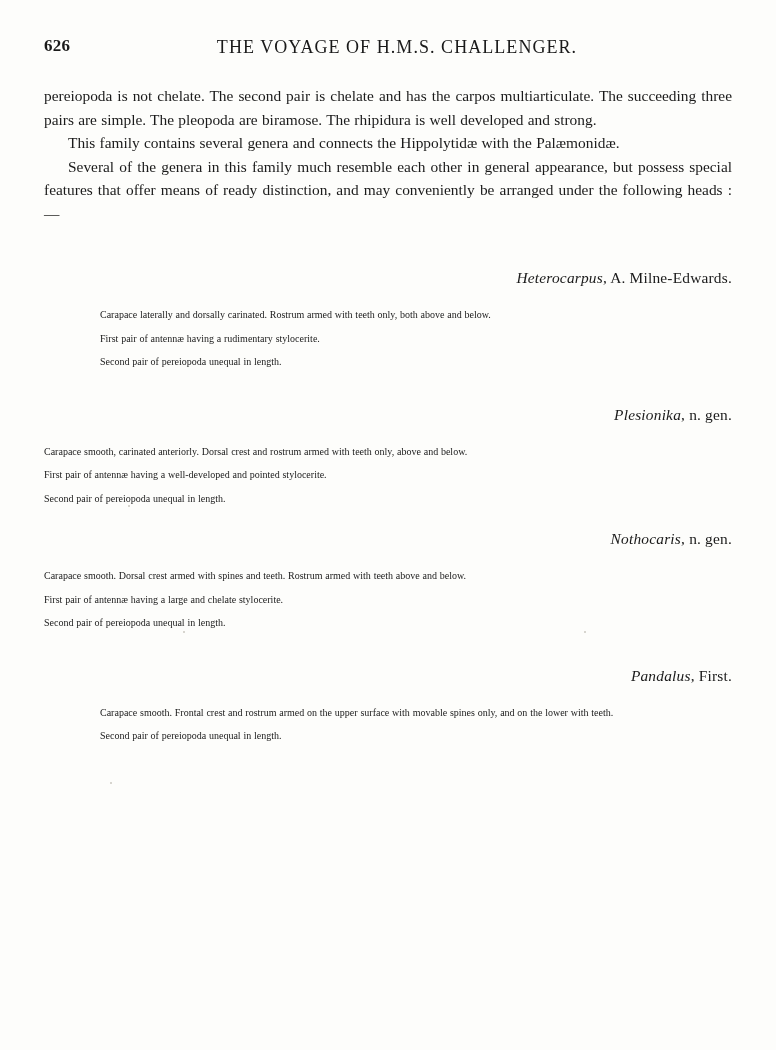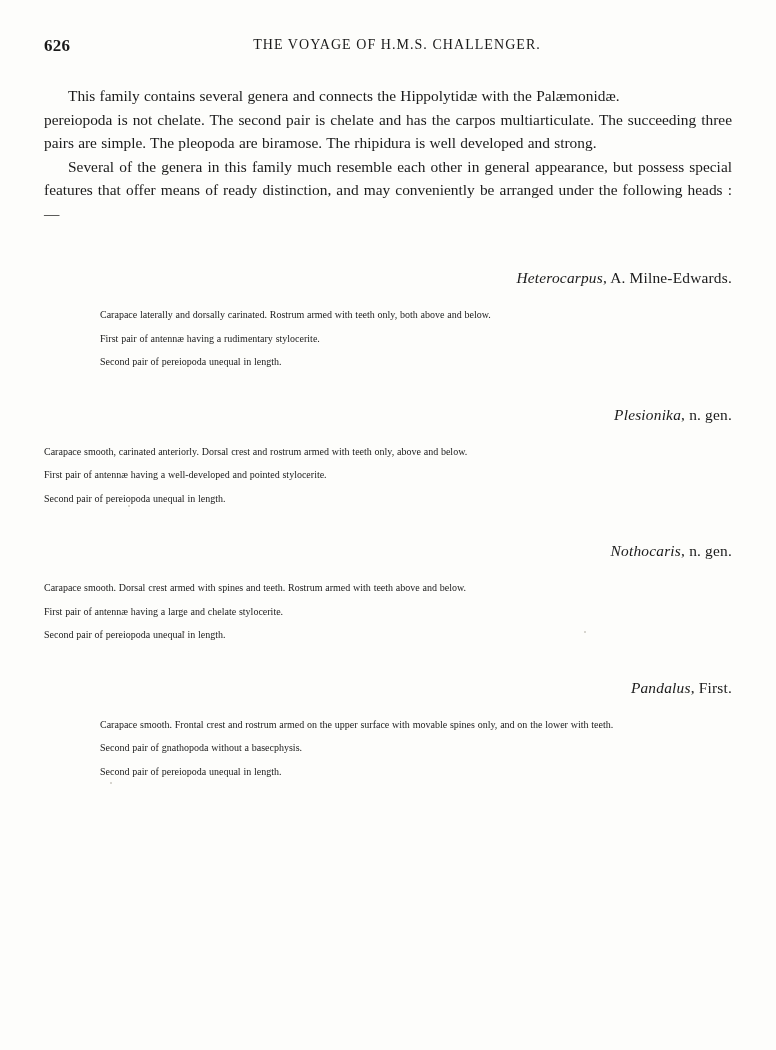--- a/index.html
+++ b/index.html
@@ -41,21 +41,21 @@
     font-size: 17px;
     font-weight: bold;
     letter-spacing: 0.2px;
   }
   .head-title {
     position: absolute;
     left: 0;
     right: 0;
     top: 1px;
     text-align: center;
-    font-size: 14px;
+    font-size: 18px;
     letter-spacing: 1.05px;
     padding-left: 18px;
   }
 
   
   .para {
     font-size: 15.4px;
     line-height: 23.5px;
     text-align: justify;
     text-justify: inter-word;
@@ -125,22 +125,22 @@
   <div class="speck" style="left:584px; top:631px;"></div>
   <div class="speck" style="left:110px; top:782px;"></div>
 
   <div class="content">
 
     <div class="running-head">
       <div class="folio">626</div>
       <div class="head-title">THE VOYAGE OF H.M.S. CHALLENGER.</div>
     </div>
 
+    <p class="para">pereiopoda is not chelate.   The second pair is chelate and has the carpos multiarticulate. The succeeding three pairs are simple.   The pleopoda are biramose.   The rhipidura is well developed and strong.</p>
     <p class="para indent">This family contains several genera and connects the Hippolytidæ with the Palæmonidæ.</p>
-    <p class="para">pereiopoda is not chelate.   The second pair is chelate and has the carpos multiarticulate. The succeeding three pairs are simple.   The pleopoda are biramose.   The rhipidura is well developed and strong.</p>
     <p class="para indent">Several of the genera in this family much resemble each other in general appearance, but possess special features that offer means of ready distinction, and may conveniently be arranged under the following heads :—</p>
 
     <div class="genus-block" style="margin-top:44px;">
       <div class="genus-heading">
         <span class="gname">Heterocarpus</span><span>, A. Milne-Edwards.</span>
       </div>
       <ul class="genus-list pad-left">
         <li class="hang">Carapace laterally and dorsally carinated.   Rostrum armed with teeth only, both above and below.</li>
         <li class="hang">First pair of antennæ having a rudimentary stylocerite.</li>
         <li class="hang">Second pair of pereiopoda unequal in length.</li>
@@ -151,36 +151,35 @@
       <div class="genus-heading">
         <span class="gname">Plesionika</span><span>, n. gen.</span>
       </div>
       <ul class="genus-list">
         <li class="hang">Carapace smooth, carinated anteriorly.   Dorsal crest and rostrum armed with teeth only, above and below.</li>
         <li class="hang">First pair of antennæ having a well-developed and pointed stylocerite.</li>
         <li class="hang">Second pair of pereiopoda unequal in length.</li>
       </ul>
     </div>
 
-    <div class="genus-block" style="margin-top:32px;">
+    <div class="genus-block" style="margin-top:20px;">
       <div class="genus-heading">
         <span class="gname">Nothocaris</span><span>, n. gen.</span>
       </div>
       <ul class="genus-list">
         <li class="hang">Carapace smooth.   Dorsal crest armed with spines and teeth.   Rostrum armed with teeth above and below.</li>
         <li class="hang">First pair of antennæ having a large and chelate stylocerite.</li>
         <li class="hang">Second pair of pereiopoda unequal in length.</li>
       </ul>
     </div>
 
     <div class="genus-block" style="margin-top:32px;">
       <div class="genus-heading">
         <span class="gname">Pandalus</span><span>, First.</span>
       </div>
       <ul class="genus-list pad-left">
         <li class="hang">Carapace smooth.   Frontal crest and rostrum armed on the upper surface with movable spines only, and on the lower with teeth.</li>
-        <li class="hang">Second pair of gnathopoda without a basecphysis.</li>
         <li class="hang">Second pair of pereiopoda unequal in length.</li>
       </ul>
     </div>
 
   </div>
 </div>
 
 </body></html>

